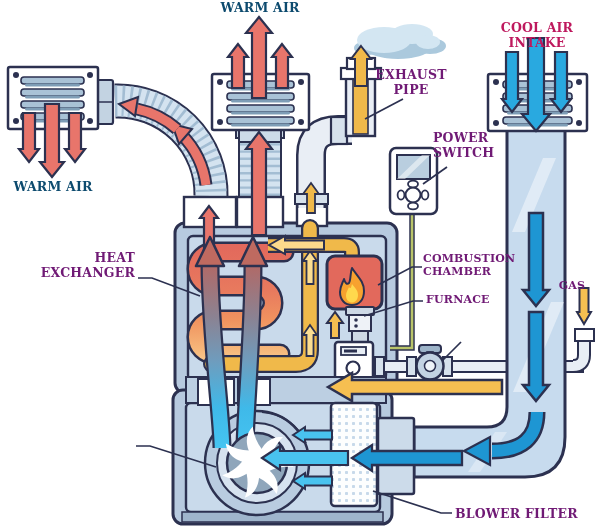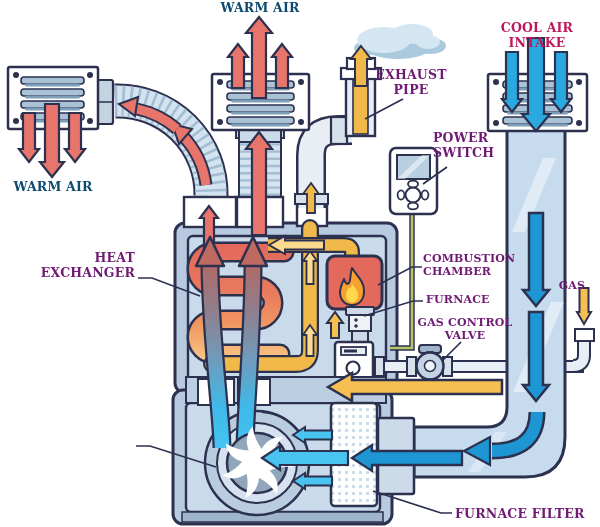--- a/index.html
+++ b/index.html
@@ -308,19 +308,17 @@
 <div class="lbl red tc" style="left:8px;top:180px;width:90px;">WARM AIR</div>
 <div class="lbl red tc" style="left:214px;top:1px;width:92px;">WARM AIR</div>
 <div class="lbl blue tc" style="left:476px;top:21px;width:122px;">COOL AIR INTAKE</div>
 <div class="lbl tc" style="left:374px;top:68px;width:74px;">EXHAUST
 PIPE</div>
 <div class="lbl tl" style="left:433px;top:131px;width:70px;">POWER
 SWITCH</div>
 <div class="lbl tl sm" style="left:423px;top:253px;width:110px;">COMBUSTION
 CHAMBER</div>
 <div class="lbl tl sm" style="left:426px;top:294px;width:60px;">FURNACE</div>
-<div class="lbl tc sm" style="left:417px;top:317px;width:96px;">GAS CONTROL
-VALVE</div>
 <div class="lbl tc sm" style="left:556px;top:280px;width:32px;">GAS</div>
 <div class="lbl tr" style="left:40px;top:251px;width:95px;">HEAT
 EXCHANGER</div>
-<div class="lbl tl" style="left:455px;top:507px;width:140px;">FURNACE FILTER</div>
+<div class="lbl tl" style="left:455px;top:507px;width:140px;">BLOWER FILTER</div>
 </div>
 
 </body></html>

